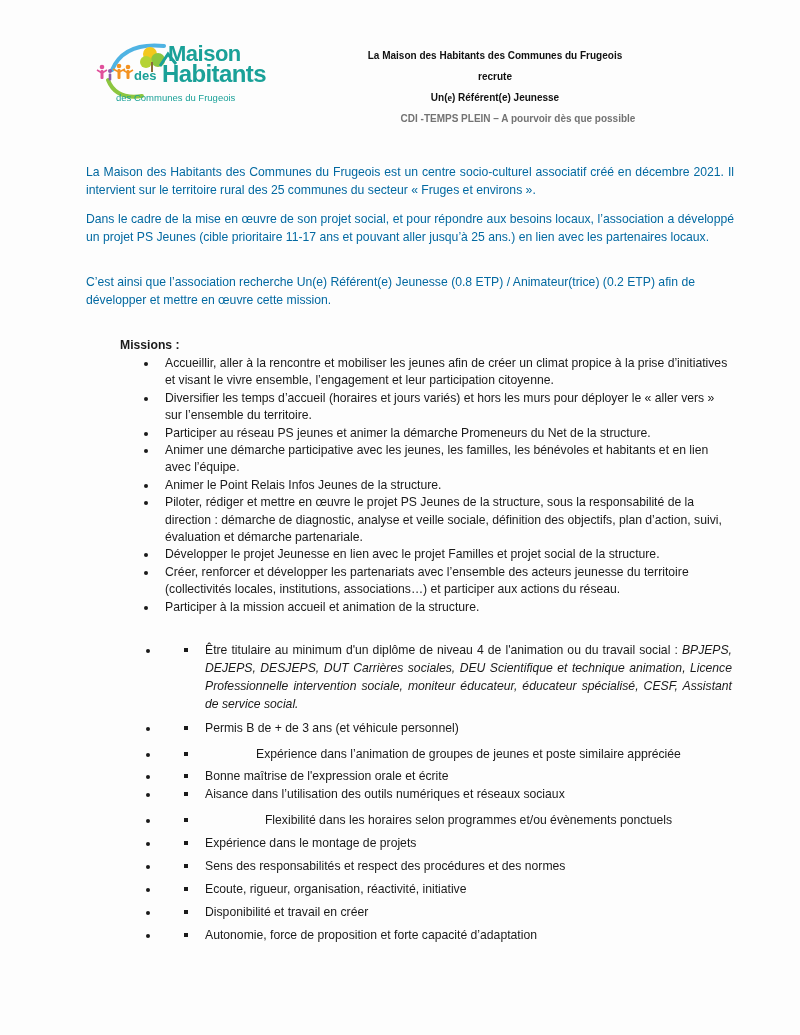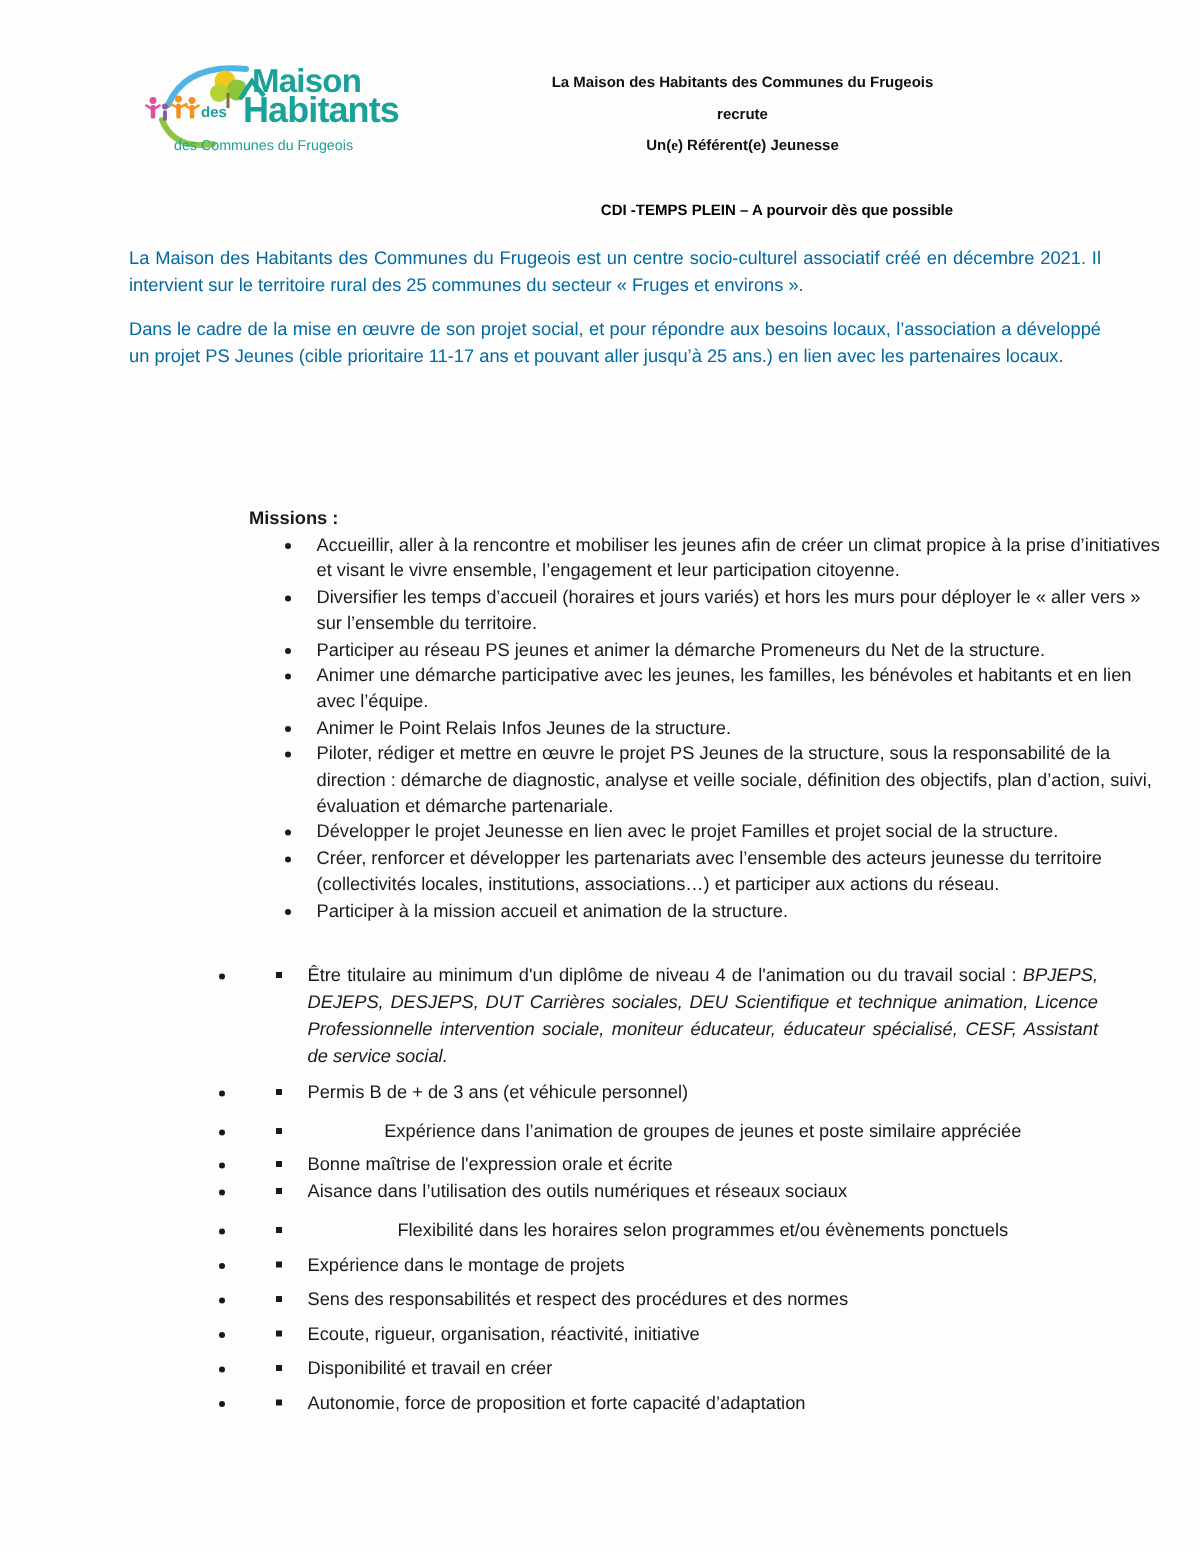--- a/index.html
+++ b/index.html
@@ -37,21 +37,21 @@
       font-size: 22px;
       font-weight: bold;
       color: #1aa198;
       letter-spacing: -0.5px;
       line-height: 22px;
     }
     .logo-des {
       position: absolute;
       left: 40px;
       top: 30px;
-      font-size: 10px;
+      font-size: 13px;
       font-weight: bold;
       color: #1aa198;
       line-height: 12px;
     }
     .logo-habitants {
       position: absolute;
       left: 68px;
       top: 22px;
       font-size: 24px;
       font-weight: bold;
@@ -82,23 +82,22 @@
       font-size: 10px;
       font-weight: bold;
       line-height: 21px;
       color: #111;
       white-space: nowrap;
     }
     .h-line.role .paren-e {
       font-family: "Liberation Serif", serif;
     }
     .h-line.contract {
-      color: #000000;
+      color: #737373;
       padding-left: 46px;
-      margin-top: 22px;
     }
 
     
     .intro {
       position: absolute;
       left: 86px;
       width: 648px;
       font-size: 12.2px;
       line-height: 18px;
       color: #0369a1;
@@ -109,21 +108,21 @@
     .p3 { top: 273px; text-align: left; }
 
     
     .section {
       position: absolute;
       left: 120px;
       width: 612px;
       font-size: 12.2px;
       color: #1a1a1a;
     }
-    .missions { top: 337px; margin-left: 46px; }
+    .missions { top: 337px; }
     .profil { top: 625px; }
 
     .section-title {
       font-weight: bold;
       line-height: 17px;
       margin: 0 0 1px 0;
     }
 
     ul.bullets {
       list-style: none;
@@ -216,20 +215,21 @@
     <div class="h-line">La Maison des Habitants des Communes du Frugeois</div>
     <div class="h-line">recrute</div>
     <div class="h-line role">
       <span>Un(</span><span class="paren-e">e</span><span>) Référent(e) Jeunesse</span>
     </div>
     <div class="h-line contract">CDI -TEMPS PLEIN – A pourvoir dès que possible</div>
   </div>
 
   <p class="intro p1" style="margin:0">La Maison des Habitants des Communes du Frugeois est un centre socio-culturel associatif créé en décembre 2021. Il intervient sur le territoire rural des 25 communes du secteur « Fruges et environs ».</p>
   <p class="intro p2" style="margin:0">Dans le cadre de la mise en œuvre de son projet social, et pour répondre aux besoins locaux, l’association a développé un projet PS Jeunes (cible prioritaire 11-17 ans et pouvant aller jusqu’à 25 ans.) en lien avec les partenaires locaux.</p>
+  <p class="intro p3" style="margin:0">C’est ainsi que l’association recherche Un(e) Référent(e) Jeunesse (0.8 ETP) / Animateur(trice) (0.2 ETP) afin de développer et mettre en œuvre cette mission.</p>
 
   <div class="section missions">
     <div class="section-title">Missions :</div>
     <ul class="bullets">
       <li><span class="marker"></span><span>Accueillir, aller à la rencontre et mobiliser les jeunes afin de créer un climat propice à la prise d’initiatives et visant le vivre ensemble, l’engagement et leur participation citoyenne.</span></li>
       <li><span class="marker"></span><span>Diversifier les temps d’accueil (horaires et jours variés) et hors les murs pour déployer le « aller vers » sur l’ensemble du territoire.</span></li>
       <li><span class="marker"></span><span>Participer au réseau PS jeunes et animer la démarche Promeneurs du Net de la structure.</span></li>
       <li><span class="marker"></span><span>Animer une démarche participative avec les jeunes, les familles, les bénévoles et habitants et en lien avec l’équipe.</span></li>
       <li><span class="marker"></span><span>Animer le Point Relais Infos Jeunes de la structure.</span></li>
       <li><span class="marker"></span><span>Piloter, rédiger et mettre en œuvre le projet PS Jeunes de la structure, sous la responsabilité de la direction : démarche de diagnostic, analyse et veille sociale, définition des objectifs, plan d’action, suivi, évaluation et démarche partenariale.</span></li>

